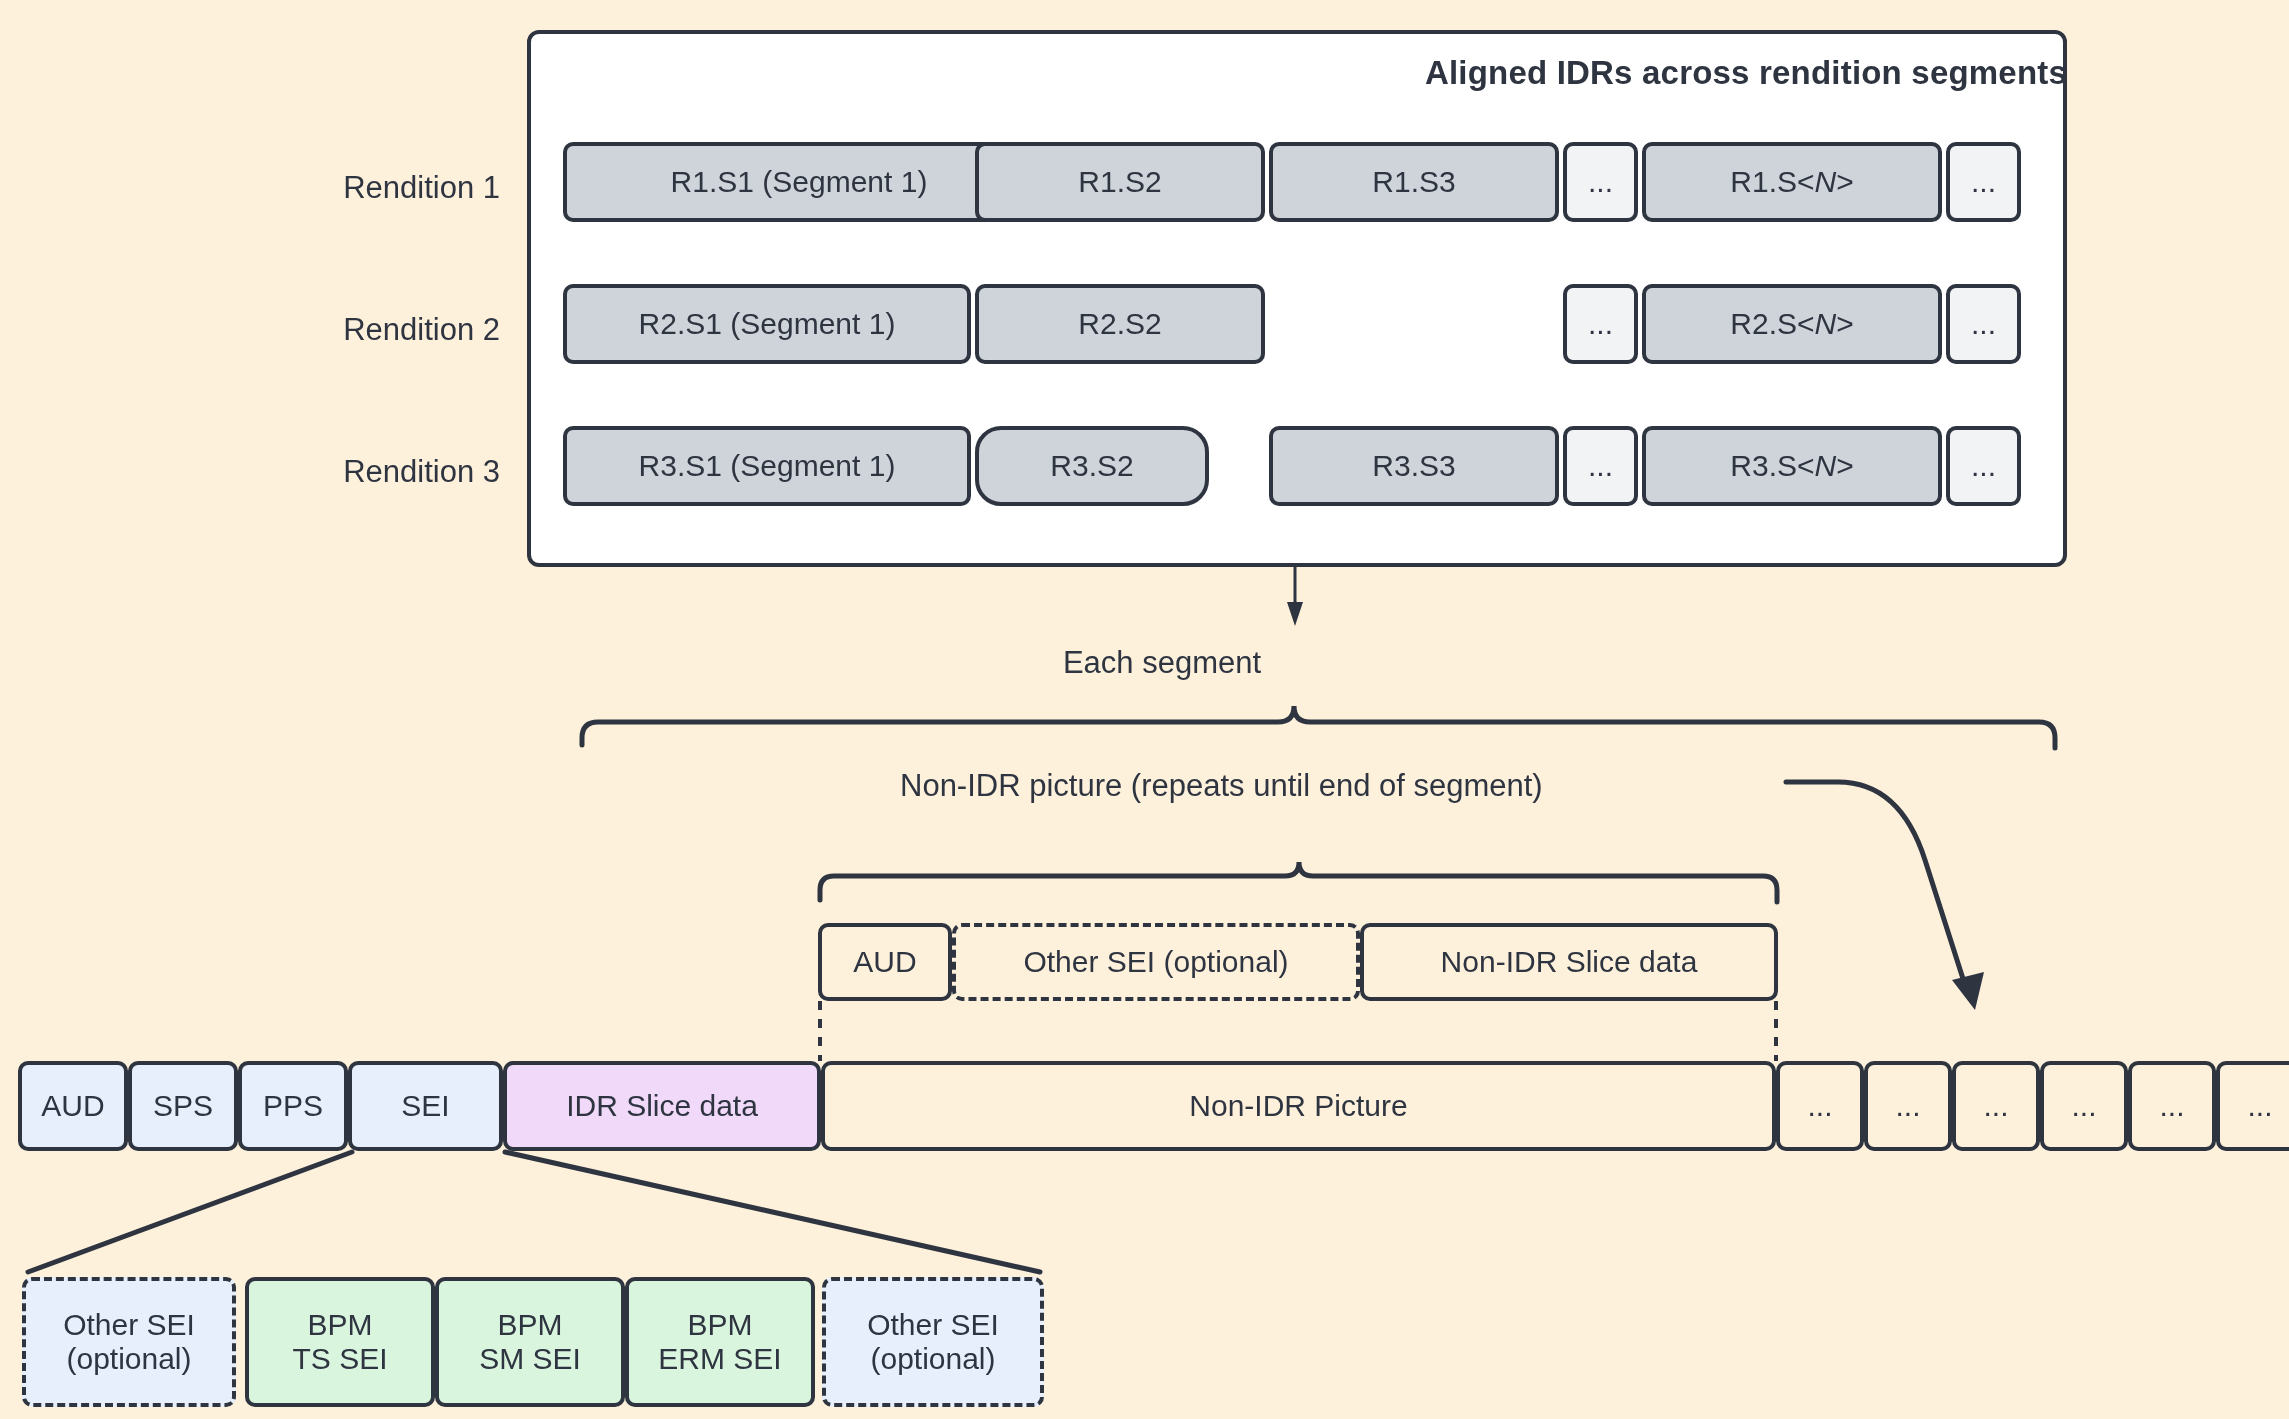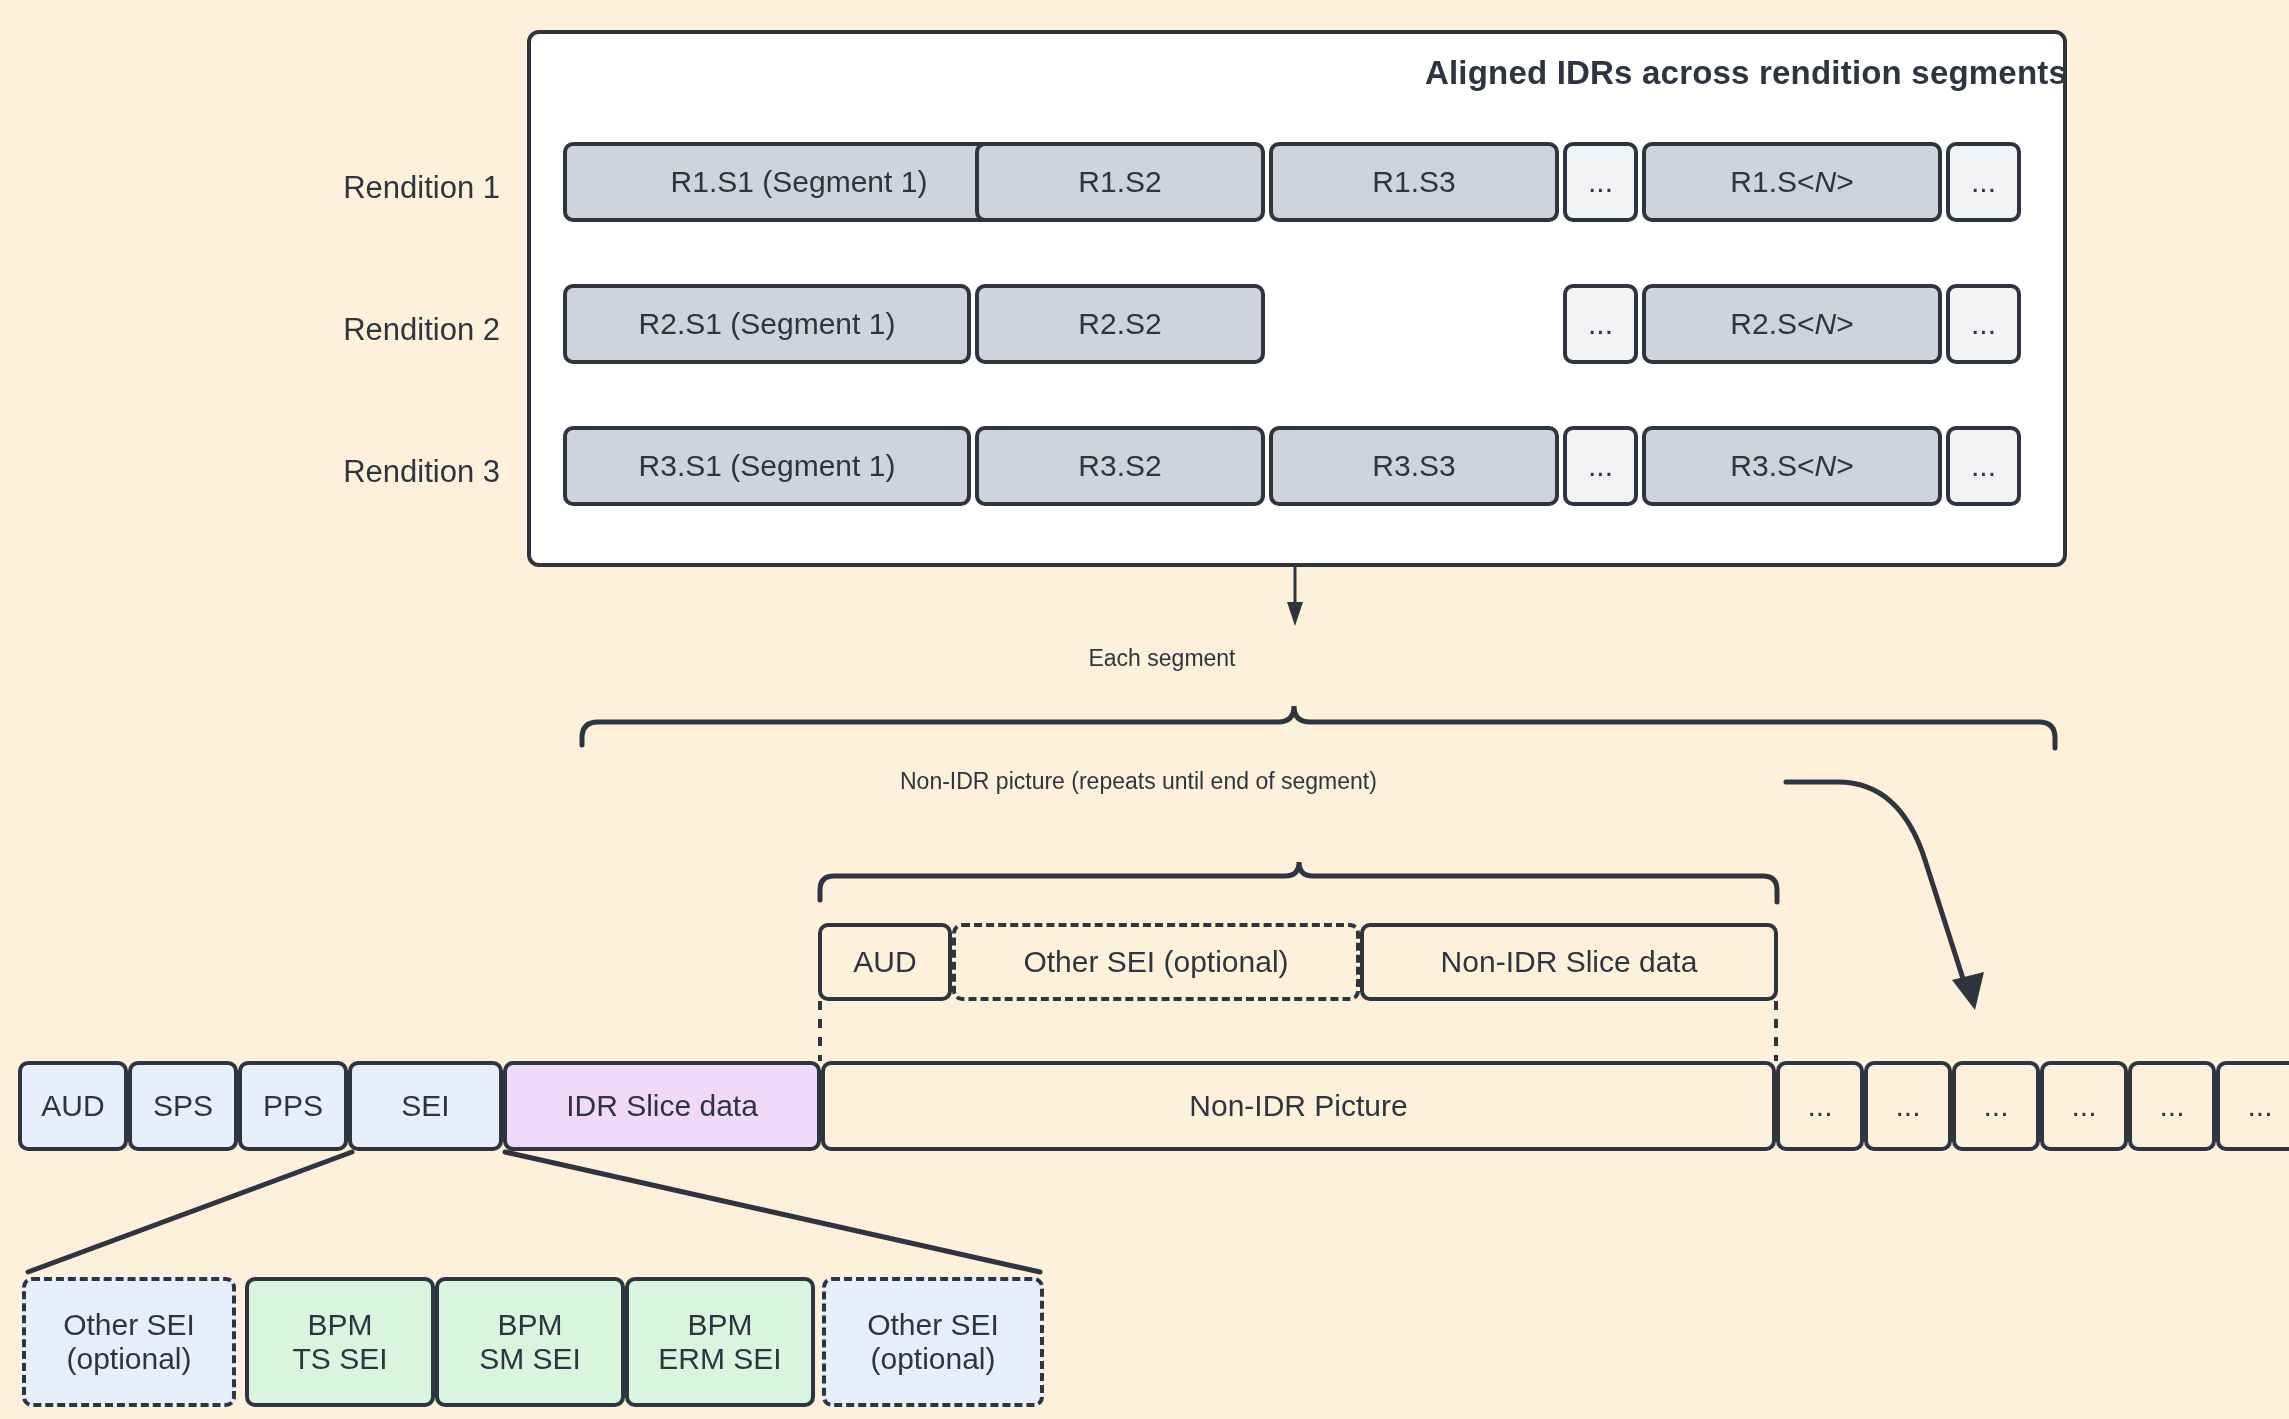--- a/index.html
+++ b/index.html
@@ -45,21 +45,21 @@
   .node.gray{background:#ced4da;}
   .node.ellipsis{background:#f1f3f5;}
   .node.blue{background:#e7effd;}
   .node.purple{background:#f1d9f9;}
   .node.green{background:#d9f5de;}
   .node.cream{background:#fdf1dc;}
   .node.dashed{border-style:dashed;border-width:4px;}
   .node.two-line{flex-direction:column;}
 
   .plain-text{
-    font-size:23px;color:#2e3440;white-space:nowrap;
+    font-size:31px;color:#2e3440;white-space:nowrap;
   }
   .ital{font-style:italic;}
 
   svg.overlay{position:absolute;left:0;top:0;width:2289px;height:1419px;pointer-events:none;}
 </style>
 </head>
 <body>
 
 <div id="stage">
 
@@ -102,21 +102,21 @@
   <div class="abs node gray" style="left:1642px;top:284px;width:300px;height:80px;">
       <span><span>R2.S&lt;</span><span class="ital">N</span><span>&gt;</span></span>
     </div>
   <div class="abs node ellipsis" style="left:1946px;top:284px;width:75px;height:80px;">
       <span>...</span>
     </div>
 
   <div class="abs node gray" style="left:563px;top:426px;width:408px;height:80px;">
       <span>R3.S1 (Segment 1)</span>
     </div>
-  <div class="abs node gray" style="left:975px;top:426px;width:290px;height:80px;">
+  <div class="abs node gray" style="left:975px;top:426px;width:234px;height:80px;border-radius:26px;">
       <span>R3.S2</span>
     </div>
   <div class="abs node gray" style="left:1269px;top:426px;width:290px;height:80px;">
       <span>R3.S3</span>
     </div>
   <div class="abs node ellipsis" style="left:1563px;top:426px;width:75px;height:80px;">
       <span>...</span>
     </div>
   <div class="abs node gray" style="left:1642px;top:426px;width:300px;height:80px;">
       <span><span>R3.S&lt;</span><span class="ital">N</span><span>&gt;</span></span>

